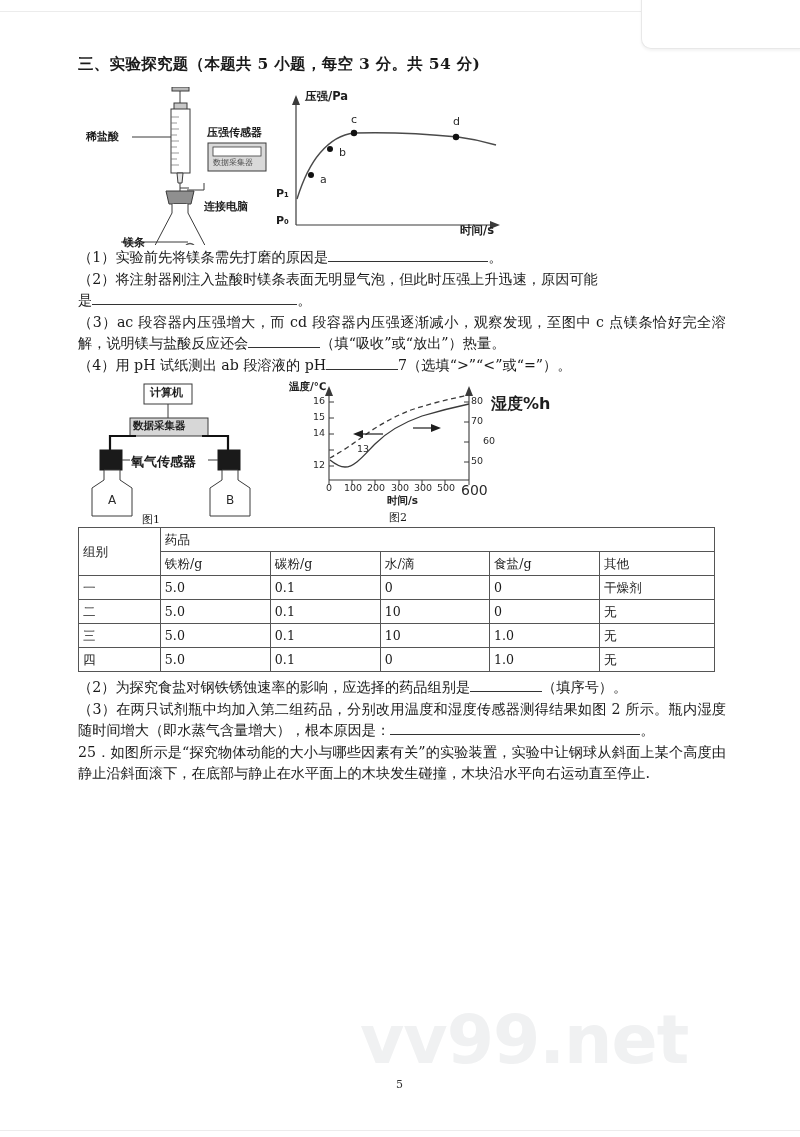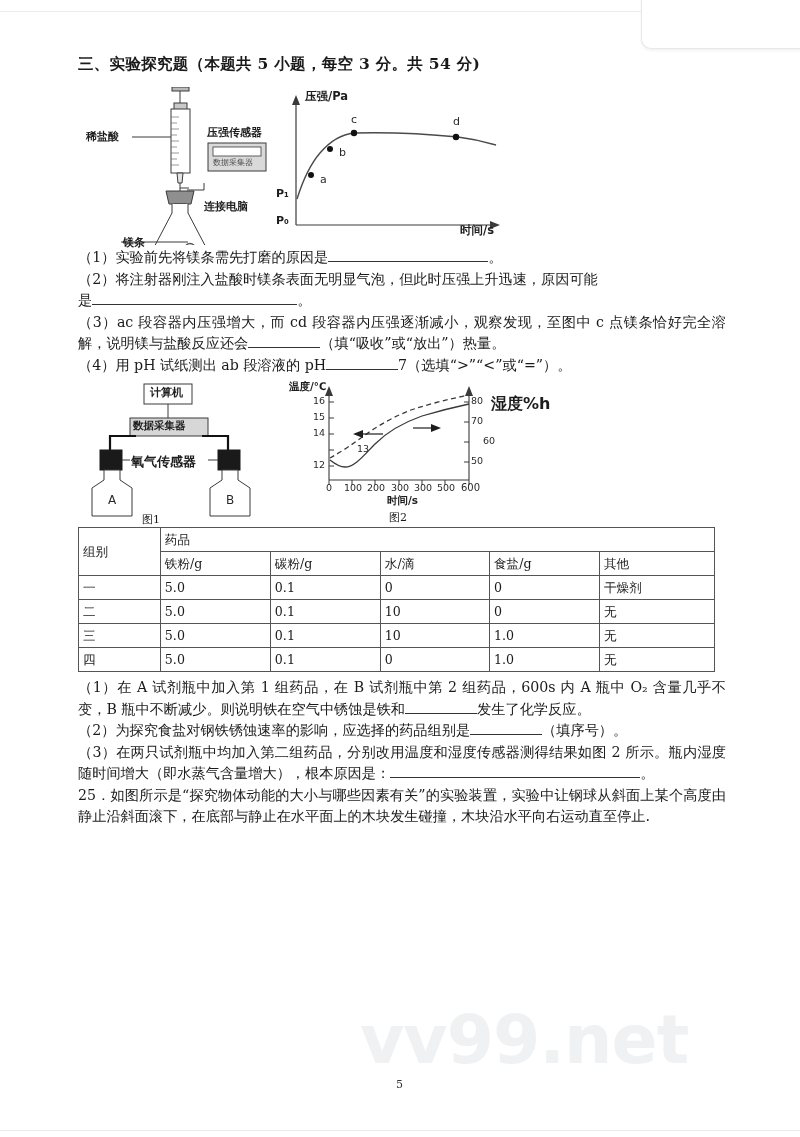--- a/index.html
+++ b/index.html
@@ -307,21 +307,21 @@
         <span class="lbl" style="left:188px;top:35px;font-size:9.5px;">70</span>
         <span class="lbl" style="left:200px;top:55px;font-size:9.5px;">60</span>
         <span class="lbl" style="left:188px;top:75px;font-size:9.5px;">50</span>
 
         <span class="lbl" style="left:43px;top:102px;font-size:9.5px;">0</span>
         <span class="lbl" style="left:61px;top:102px;font-size:9.5px;">100</span>
         <span class="lbl" style="left:84px;top:102px;font-size:9.5px;">200</span>
         <span class="lbl" style="left:108px;top:102px;font-size:9.5px;">300</span>
         <span class="lbl" style="left:131px;top:102px;font-size:9.5px;">300</span>
         <span class="lbl" style="left:154px;top:102px;font-size:9.5px;">500</span>
-        <span class="lbl" style="left:178px;top:102px;font-size:10px;">600</span>
+        <span class="lbl" style="left:178px;top:102px;font-size:14px;">600</span>
 
         <span class="figcap" style="left:106px;top:130px;">图2</span>
       </div>
     </div>
 
     <table class="tbl">
       <tbody>
         <tr>
           <td class="c-group" rowspan="2">组别</td>
           <td colspan="5">药品</td>
@@ -362,23 +362,20 @@
           <td>5.0</td>
           <td>0.1</td>
           <td>0</td>
           <td>1.0</td>
           <td>无</td>
         </tr>
       </tbody>
     </table>
 
     <p class="para q">
-      <span>（1）</span><span>在 A 试剂瓶中加入第 1 组药品，在 B 试剂瓶中第 2 组药品，600s 内 A 瓶中 O₂ 含量几乎不变，B 瓶中不断减少。则说明铁在空气中锈蚀是铁和</span><span class="blank b-md"></span><span>发生了化学反应。</span>
-    </p>
-    <p class="para q">
       <span>（2）</span><span>为探究食盐对钢铁锈蚀速率的影响，应选择的药品组别是</span><span class="blank b-md"></span><span>（填序号）。</span>
     </p>
     <p class="para q">
       <span>（3）</span><span>在两只试剂瓶中均加入第二组药品，分别改用温度和湿度传感器测得结果如图 2 所示。瓶内湿度随时间增大（即水蒸气含量增大），根本原因是：</span><span class="blank b-lg"></span><span>。</span>
     </p>
 
     <p class="para">25．如图所示是“探究物体动能的大小与哪些因素有关”的实验装置，实验中让钢球从斜面上某个高度由静止沿斜面滚下，在底部与静止在水平面上的木块发生碰撞，木块沿水平向右运动直至停止.</p>
 
   </div>
 

